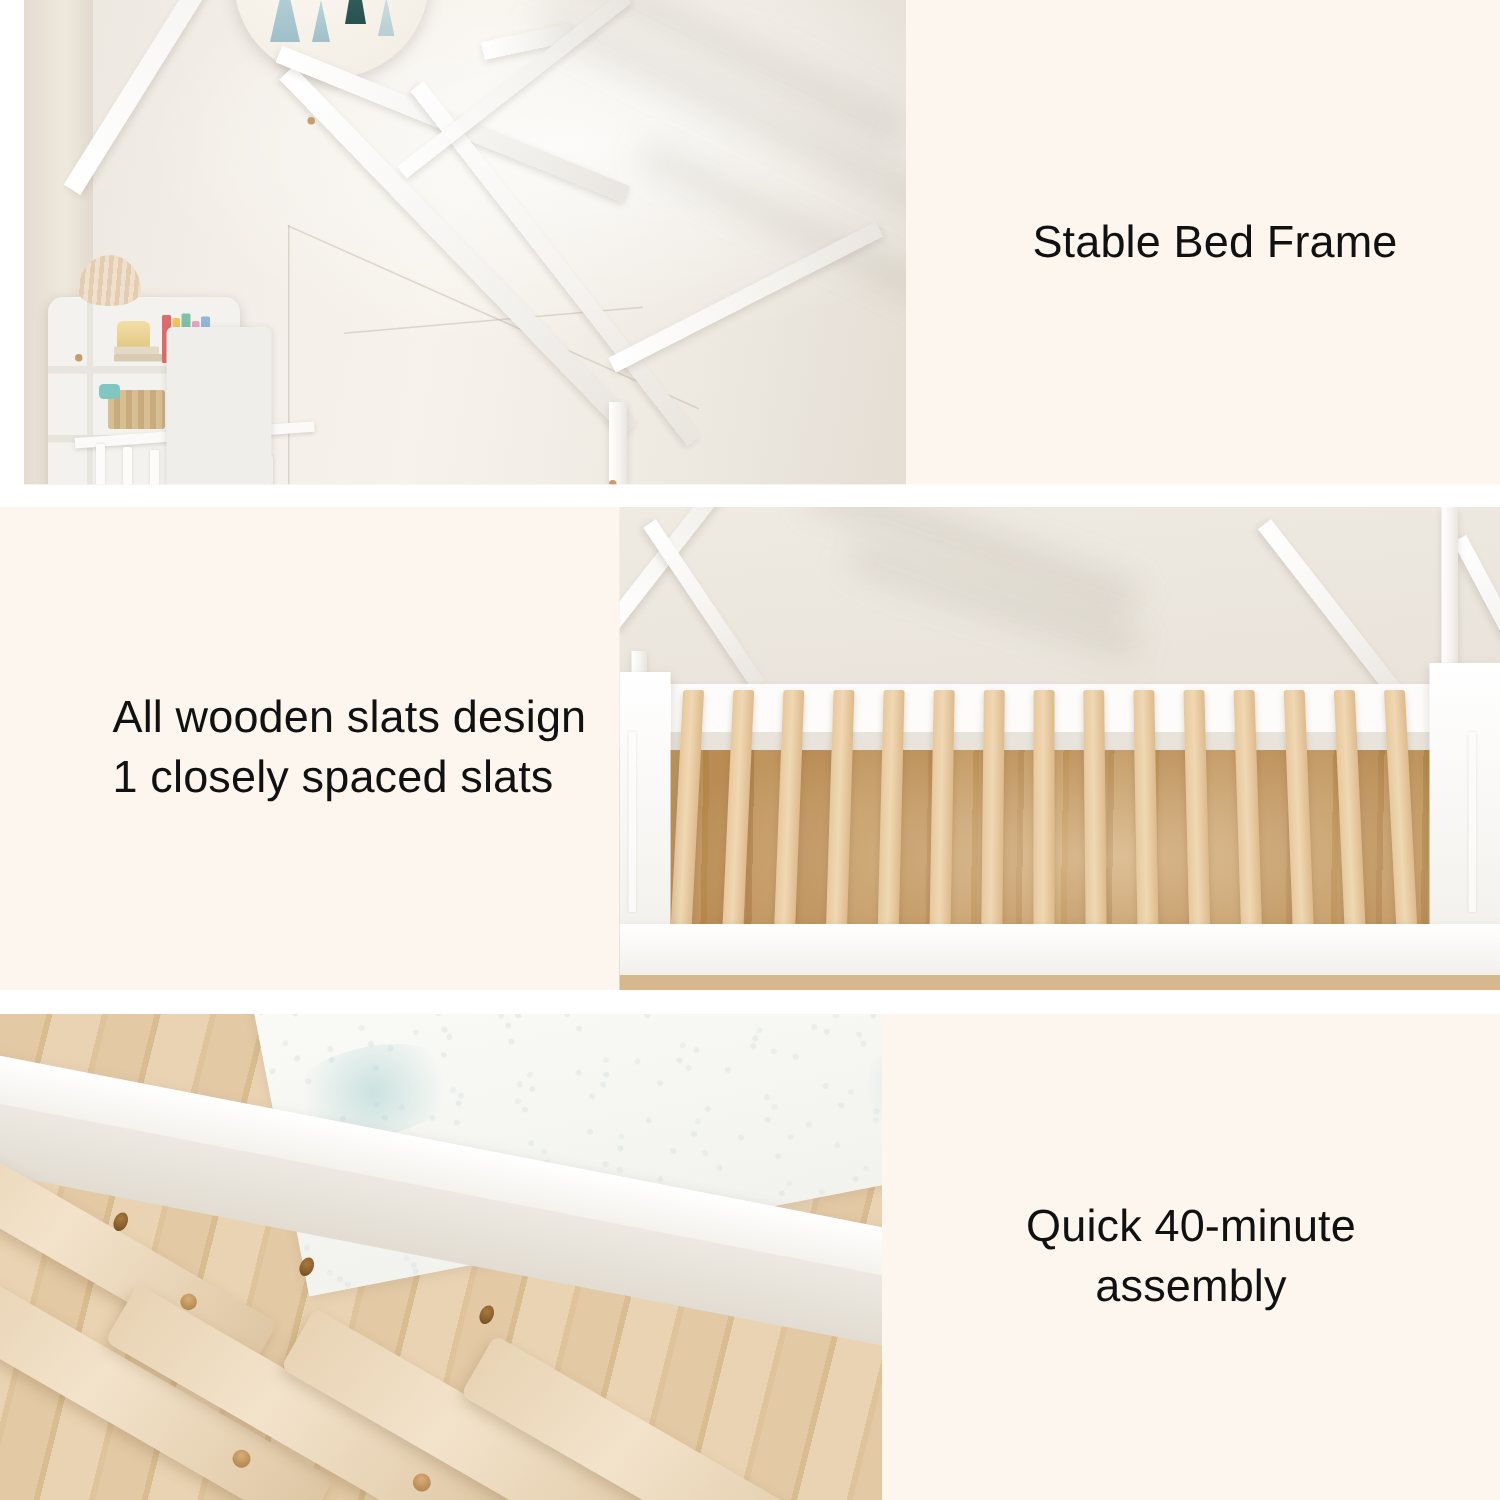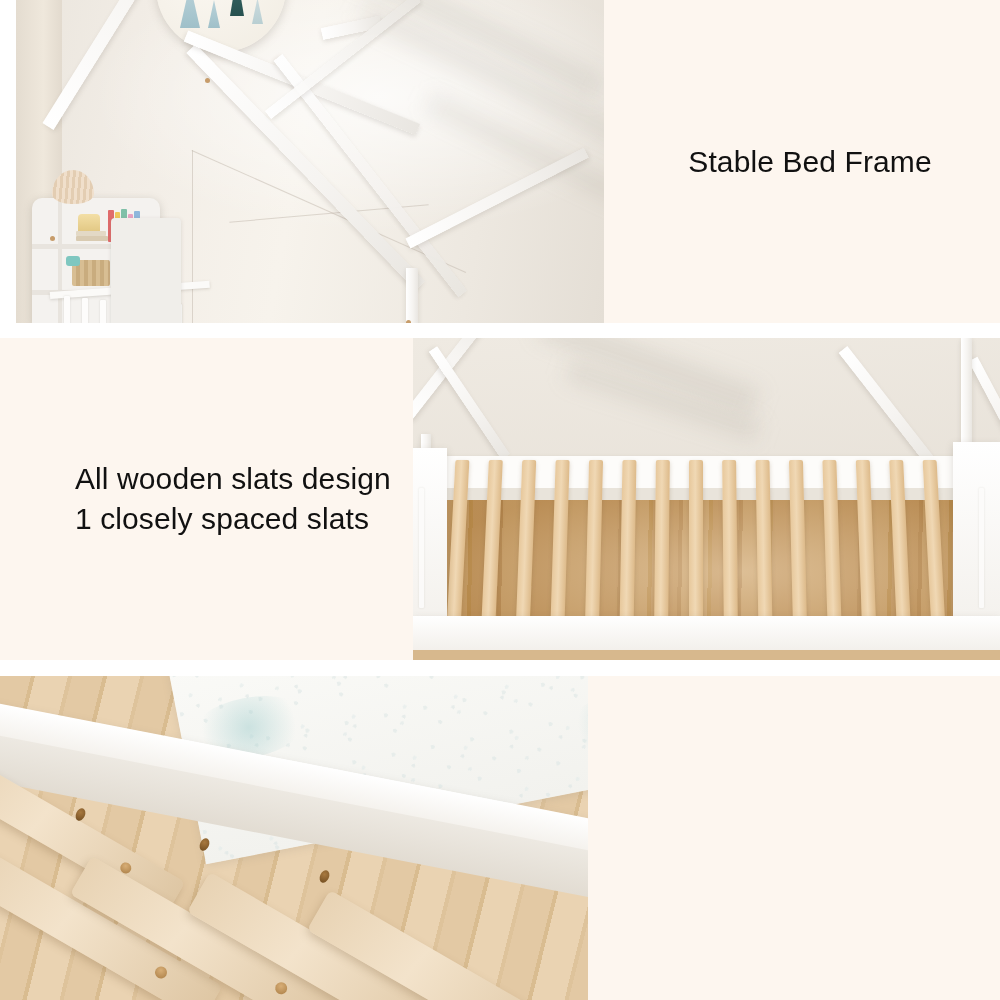--- a/index.html
+++ b/index.html
@@ -271,15 +271,19 @@
         <div class="r3slat" style="left:330px;top:214px;width:280px;height:46px;transform:rotate(30deg);transform-origin:left top;">
           
         </div>
 
         <div class="screwhole" style="left:76px;top:132px;width:9px;height:13px;transform:rotate(24deg);"></div>
         <div class="screwhole" style="left:200px;top:162px;width:9px;height:13px;transform:rotate(24deg);"></div>
         <div class="screwhole" style="left:320px;top:194px;width:9px;height:13px;transform:rotate(24deg);"></div>
       </div>
     </div>
 
+    <div class="panel caption-panel" style="width:412px;">
+      <div class="caption cap-center">Quick 40-minute
+assembly</div>
+    </div>
   </div>
 
 </div>
 
 </body></html>

